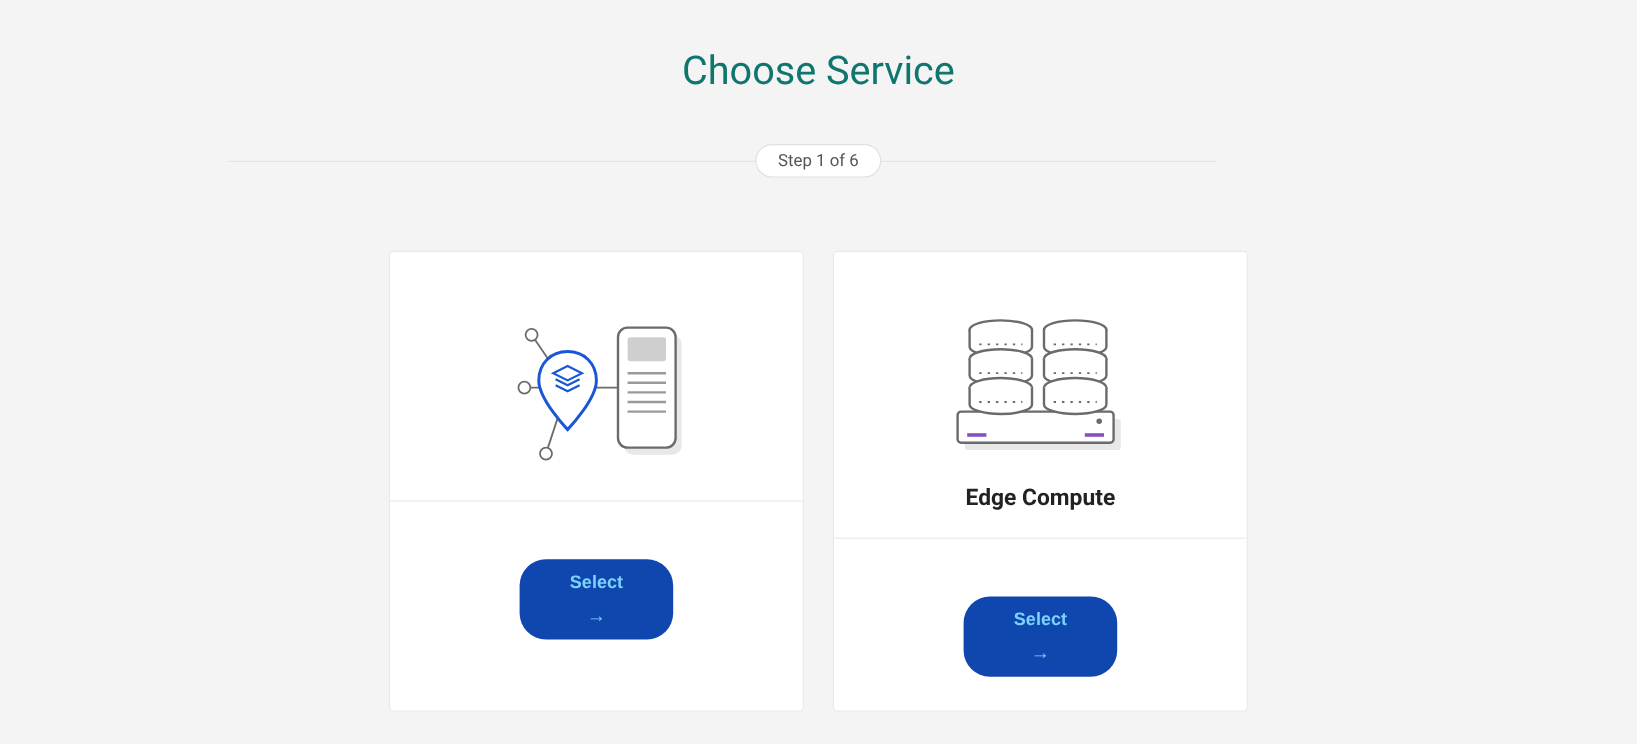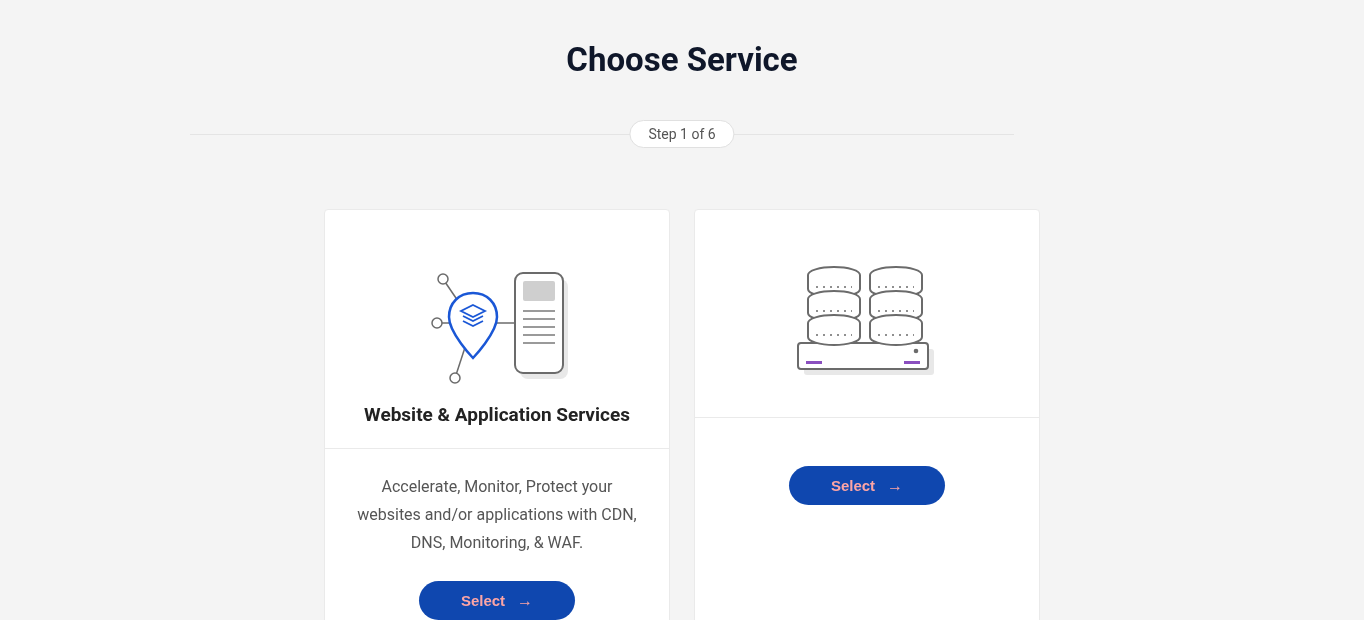--- a/index.html
+++ b/index.html
@@ -12,22 +12,22 @@
       background: #f4f4f4;
       width: 1364px;
       height: 620px;
     }
     .container {
       padding-top: 40px;
     }
     .page-title {
       text-align: center;
       font-size: 33px;
-      font-weight: 700;
-      color: #0f172a;
+      font-weight: 400;
+      color: #0f766e;
     }
     .step-row {
       position: relative;
       margin-top: 40px;
       height: 30px;
     }
     .step-line {
       position: absolute;
       top: 50%;
       left: 190px;
@@ -86,27 +86,28 @@
       font-size: 16px;
       line-height: 1.75;
       color: #555;
     }
     .select-btn {
       margin-top: 24px;
       display: inline-flex;
       align-items: center;
       gap: 12px;
       background: #0f47af;
-      color: #fca5a5;
+      color: #7dd3fc;
       border: none;
       border-radius: 22px;
       padding: 11px 42px;
       font-size: 15px;
       font-weight: 600;
       cursor: pointer;
+      flex-direction: column;
     }
     .select-btn .arrow {
       font-size: 16px;
       line-height: 1;
     }
   </style>
 </head>
 <body>
 
 <div class="container">
@@ -143,24 +144,22 @@
             <circle cx="30" cy="80" r="5" fill="#fff" stroke="#6b6b6b" stroke-width="1.5"></circle>
             <circle cx="48" cy="135" r="5" fill="#fff" stroke="#6b6b6b" stroke-width="1.5"></circle>
 
             <path d="M66 50 C52 50 42 60 42 74 C42 90 66 115 66 115 C66 115 90 90 90 74 C90 60 80 50 66 50 Z" fill="#fff" stroke="#1a57d6" stroke-width="2.5"></path>
 
             <path d="M66 62 L78 68 L66 74 L54 68 Z" fill="none" stroke="#1a57d6" stroke-width="1.8"></path>
             <path d="M56 73 L66 78 L76 73" fill="none" stroke="#1a57d6" stroke-width="1.8"></path>
             <path d="M56 78 L66 83 L76 78" fill="none" stroke="#1a57d6" stroke-width="1.8"></path>
           </svg>
         </div>
-        <div class="card-title">Website &amp; Application Services</div>
       </div>
       <div class="card-body">
-        <div class="card-desc">Accelerate, Monitor, Protect your websites and/or applications with CDN, DNS, Monitoring, &amp; WAF.</div>
         <button class="select-btn">
           <span>Select</span>
           <span class="arrow">→</span>
         </button>
       </div>
     </div>
 
     <div class="card">
       <div class="card-top">
         <div class="card-illustration">
@@ -192,20 +191,21 @@
               <ellipse cx="114" cy="56" rx="26" ry="8" fill="#fff" stroke="#6b6b6b" stroke-width="2"></ellipse>
               <path d="M88 56 v14 a26 8 0 0 0 52 0 v-14" fill="#fff" stroke="#6b6b6b" stroke-width="2"></path>
               <ellipse cx="114" cy="80" rx="26" ry="8" fill="#fff" stroke="#6b6b6b" stroke-width="2"></ellipse>
               <path d="M88 80 v14 a26 8 0 0 0 52 0 v-14" fill="#fff" stroke="#6b6b6b" stroke-width="2"></path>
               <line x1="96" y1="44" x2="132" y2="44" stroke="#6b6b6b" stroke-width="1.5" stroke-dasharray="2,5"></line>
               <line x1="96" y1="68" x2="132" y2="68" stroke="#6b6b6b" stroke-width="1.5" stroke-dasharray="2,5"></line>
               <line x1="96" y1="92" x2="132" y2="92" stroke="#6b6b6b" stroke-width="1.5" stroke-dasharray="2,5"></line>
             </g>
           </svg>
         </div>
+        <div class="card-title">Edge Compute</div>
       </div>
       <div class="card-body">
         <button class="select-btn">
           <span>Select</span>
           <span class="arrow">→</span>
         </button>
       </div>
     </div>
 
   </div>

